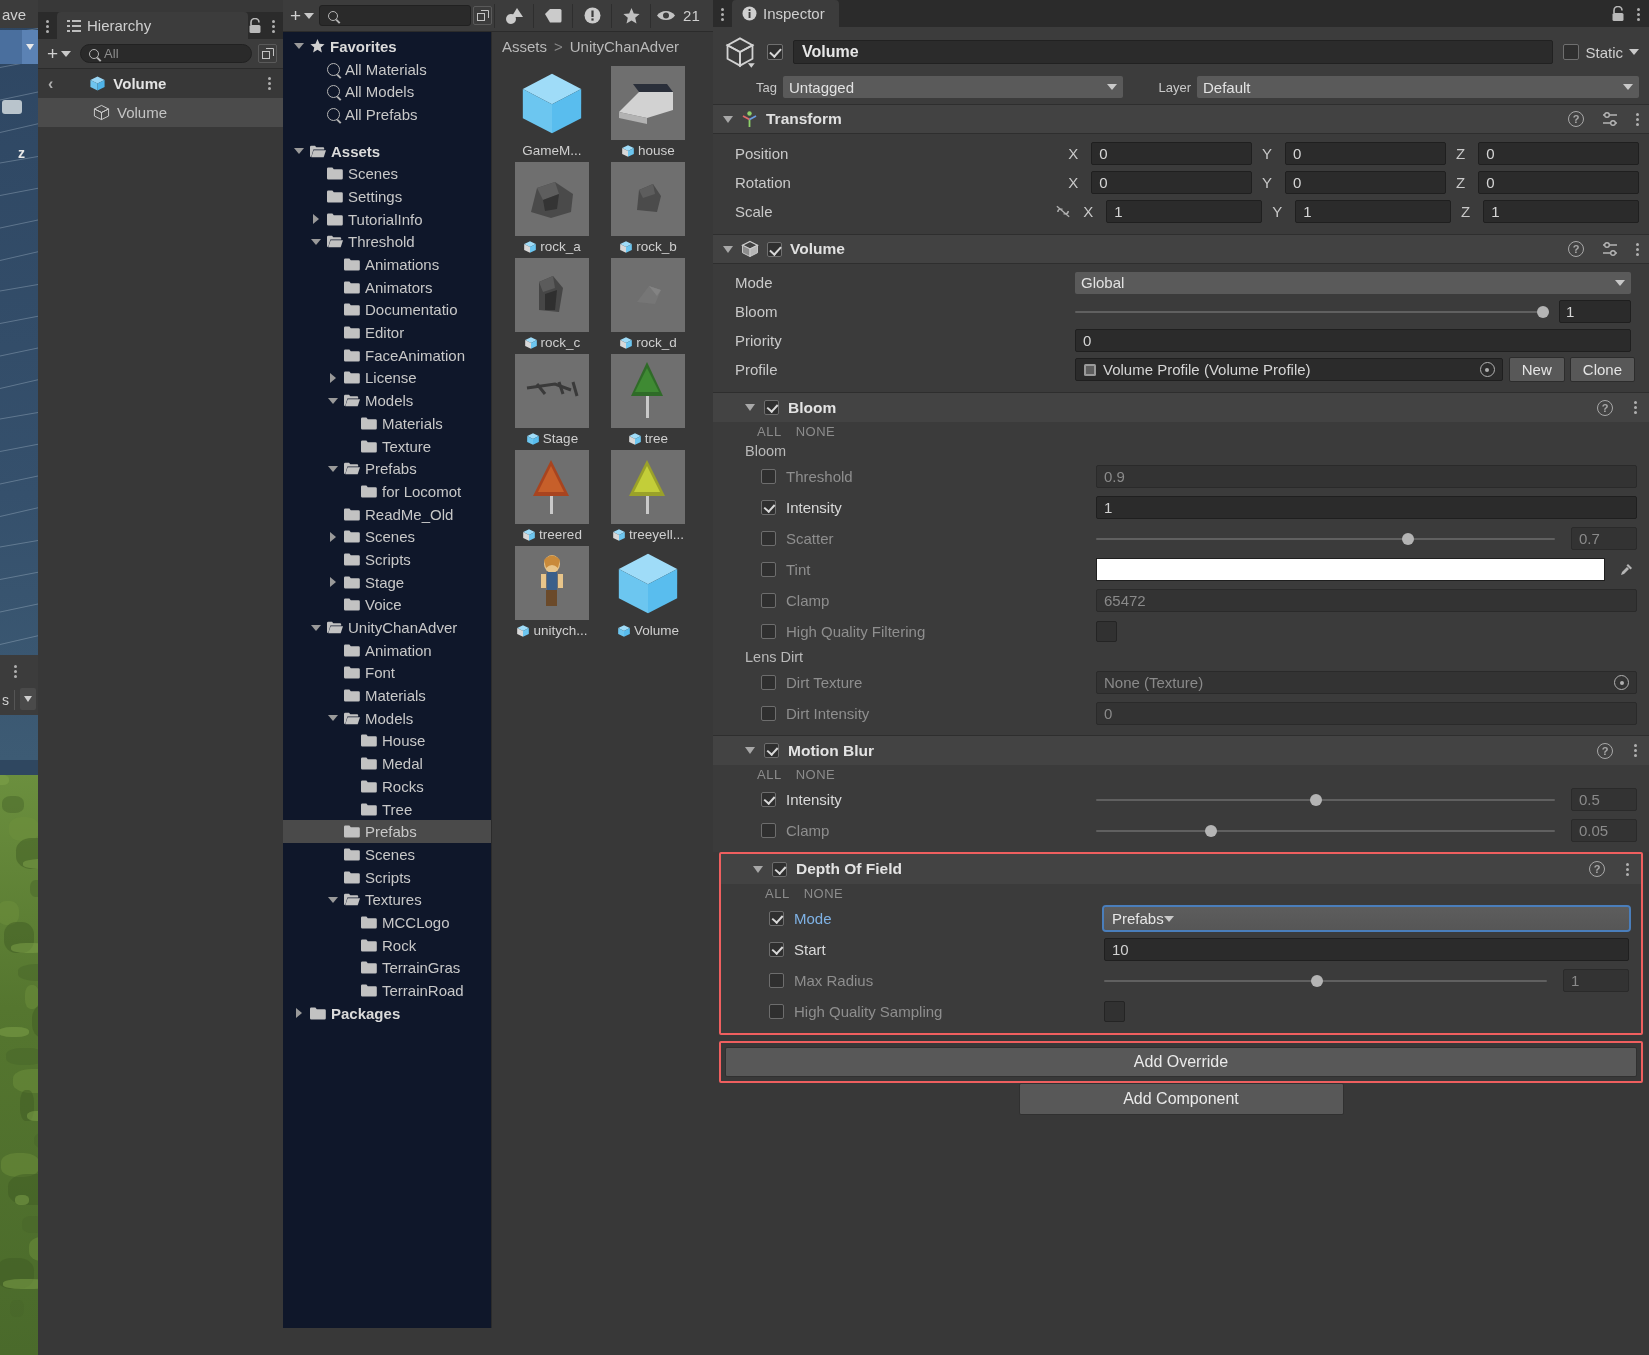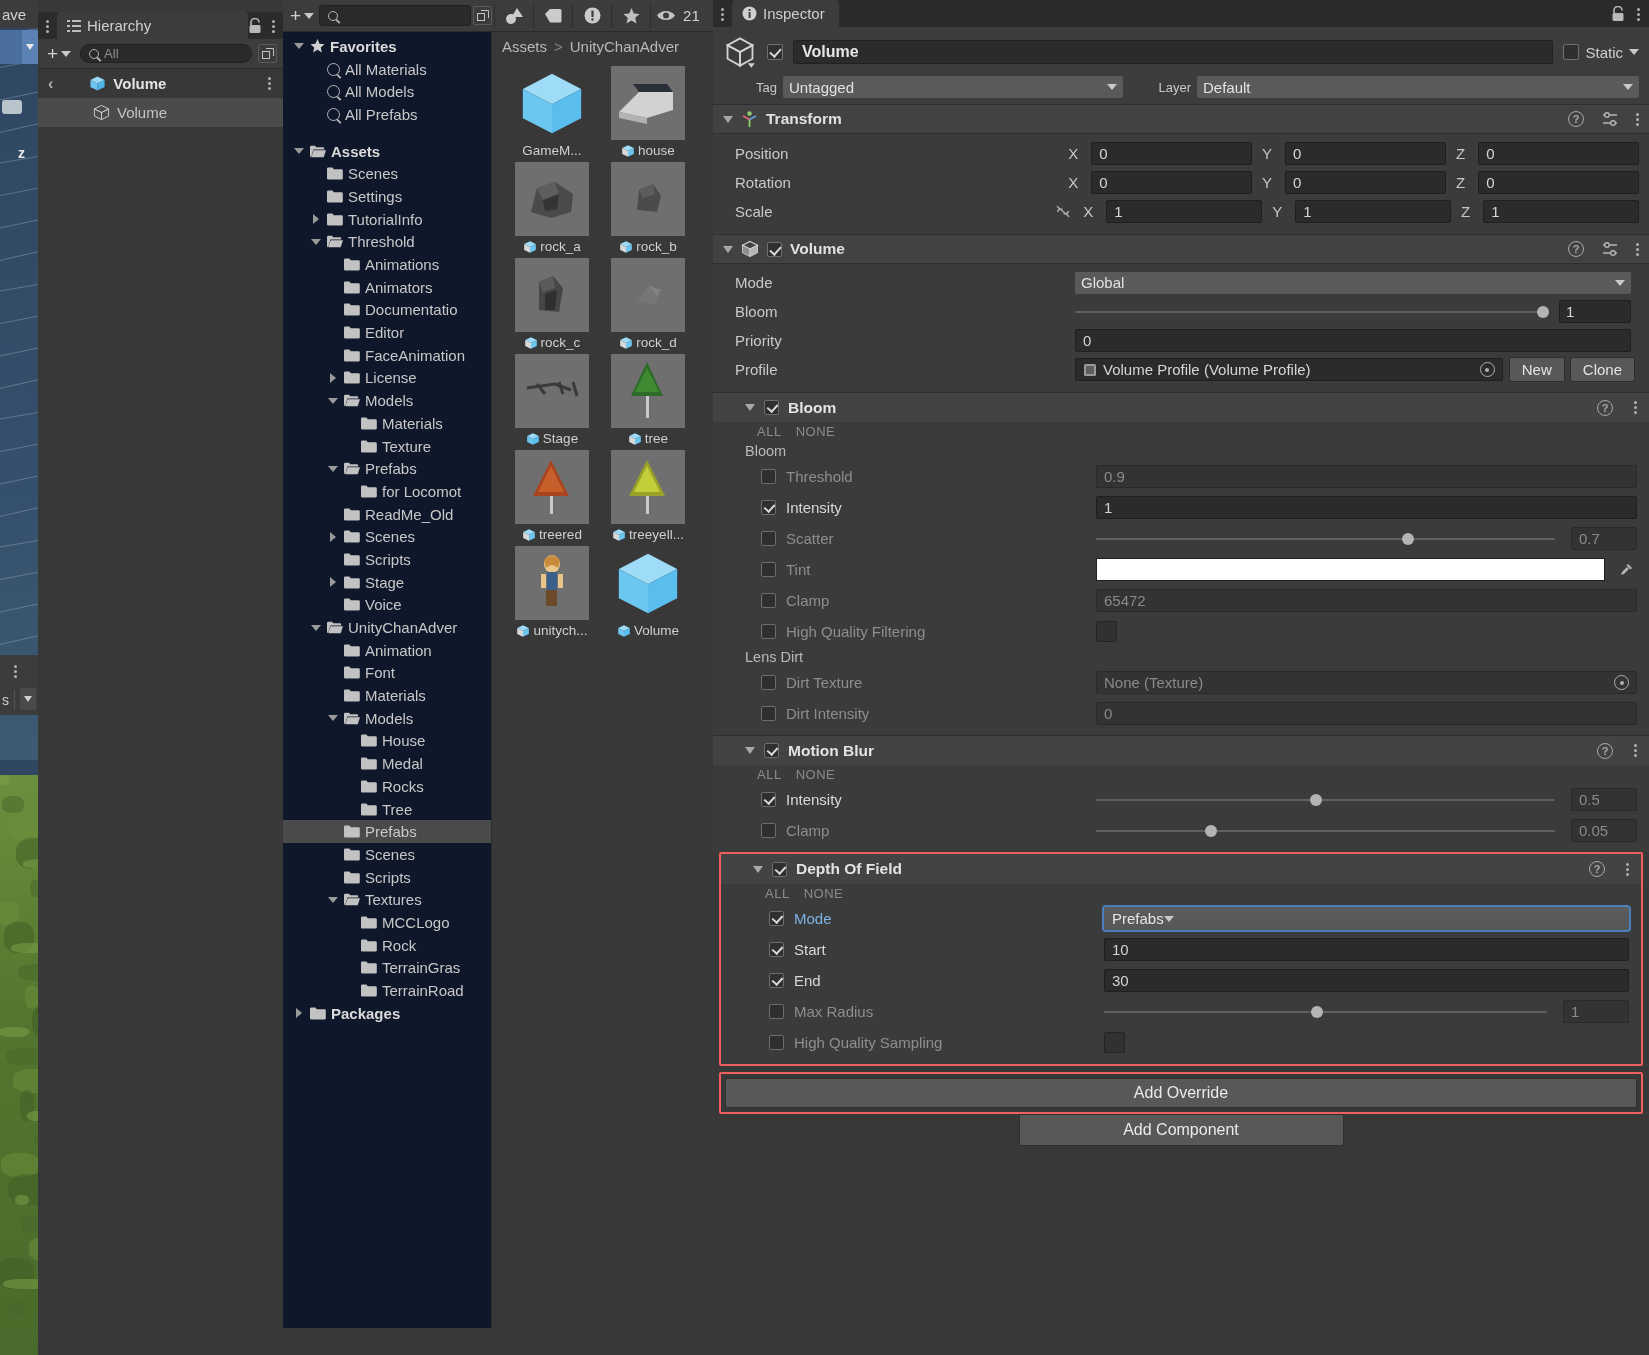--- a/index.html
+++ b/index.html
@@ -1321,27 +1321,20 @@
               </span>
             </div>
             <div class="orow">
               <span class="cbx-s on"></span>
               <span class="olabel on">Start</span>
               <span class="ofield">
                 <span>10</span>
               </span>
             </div>
             <div class="orow">
-              <span class="cbx-s on"></span>
-              <span class="olabel on">End</span>
-              <span class="ofield">
-                <span>30</span>
-              </span>
-            </div>
-            <div class="orow">
               <span class="cbx-s"></span>
               <span class="olabel dim">Max Radius</span>
               <span class="slider" style="flex:1">
                 <span class="strack"></span>
                 <span class="sknob" style="left:calc(48% - 6px)"></span>
               </span>
               <span class="ofield dim" style="flex:0 0 66px;margin-left:6px">
                 <span>1</span>
               </span>
             </div>

